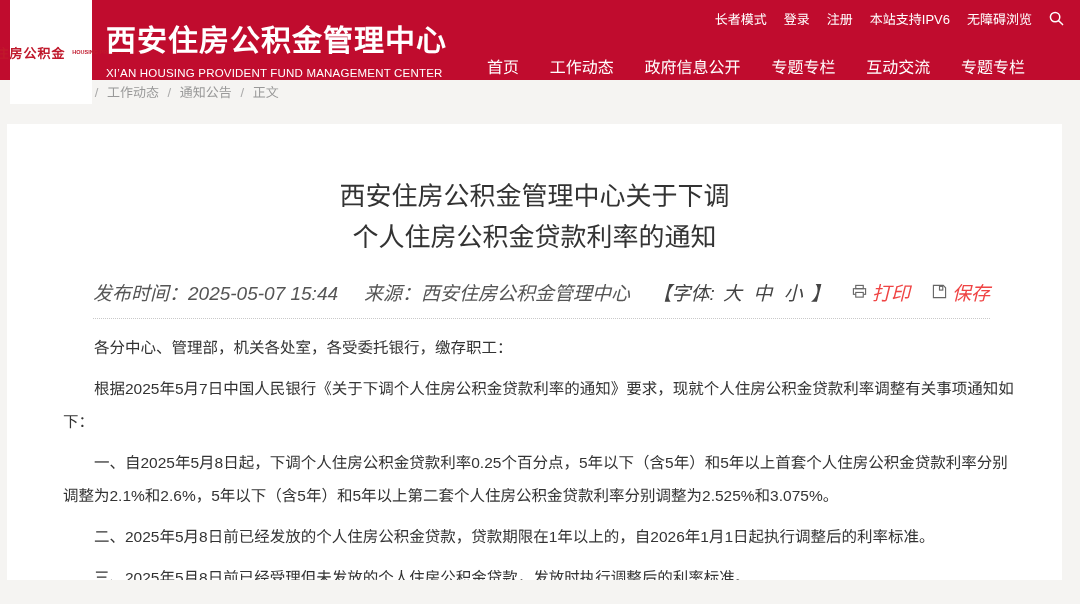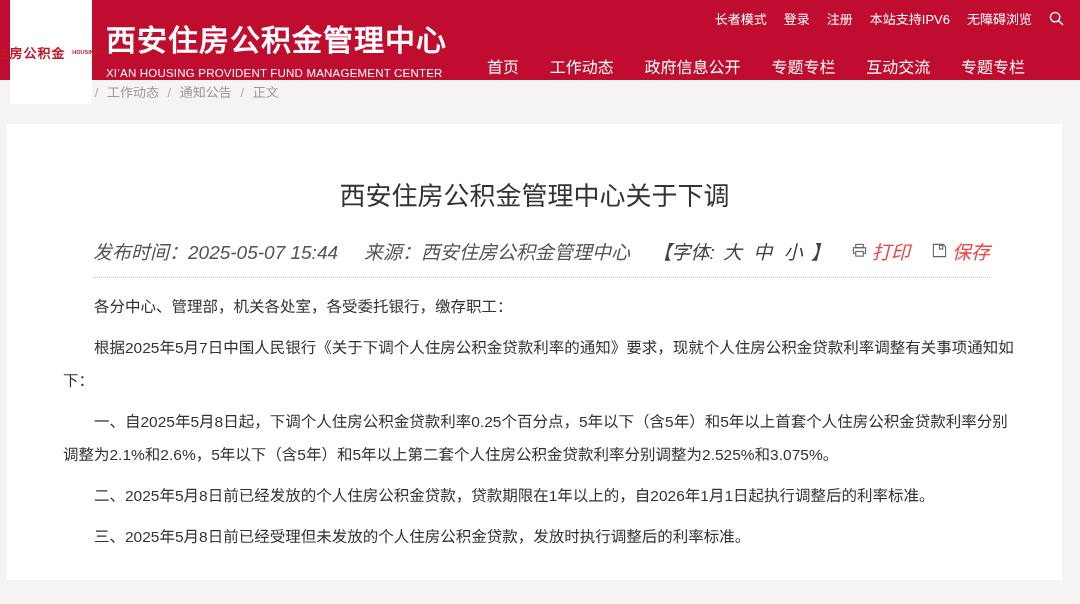--- a/index.html
+++ b/index.html
@@ -137,20 +137,21 @@
   <span class="sep">/</span>
   <a>通知公告</a>
   <span class="sep">/</span>
   <span>正文</span>
 </div>
 
 <div class="card">
 
   <h2 class="article-title">
     <span>西安住房公积金管理中心关于下调</span><br>
+    <span>个人住房公积金贷款利率的通知</span>
   </h2>
 
   <div class="meta-row">
     <div class="meta-left">
       <span>发布时间：</span><span>2025-05-07 15:44</span><span class="meta-gap"></span><span>来源：</span><span>西安住房公积金管理中心</span>
     </div>
     <div class="meta-right">
       <span class="font-tool">
         <span>【字体:</span>
         <a class="size-opt">大</a>

